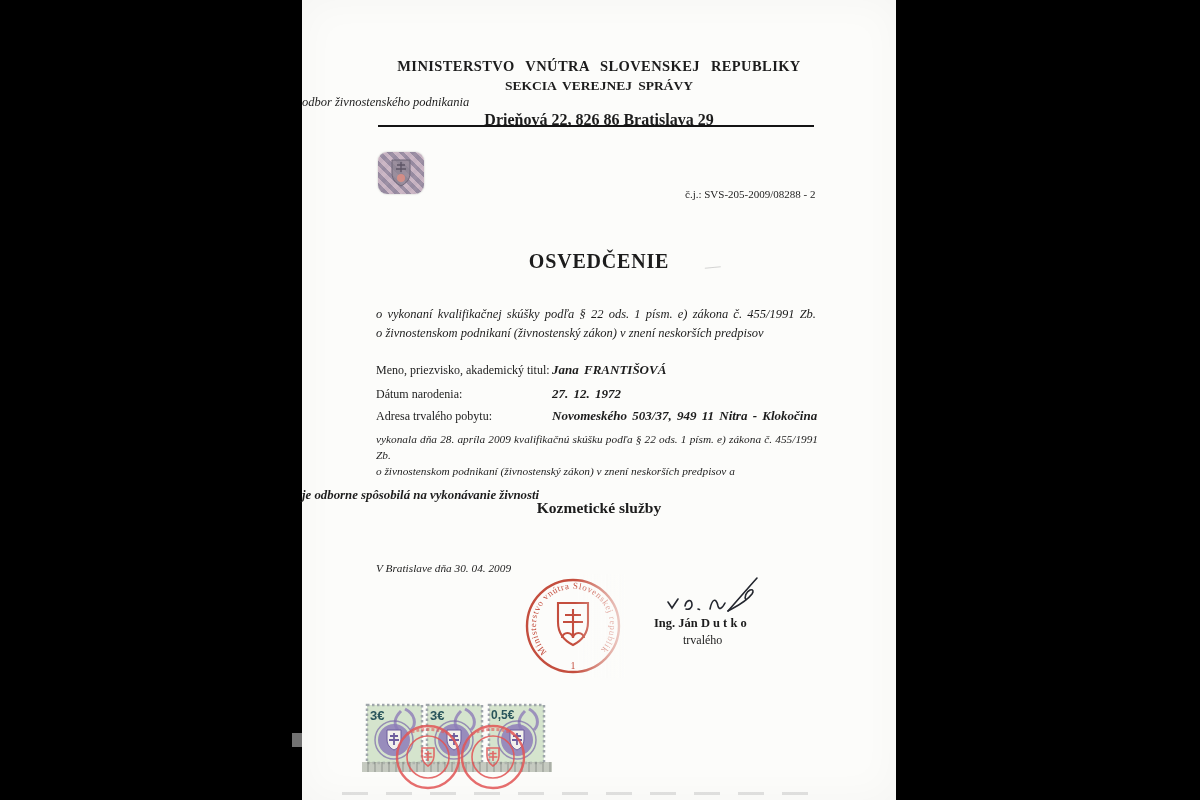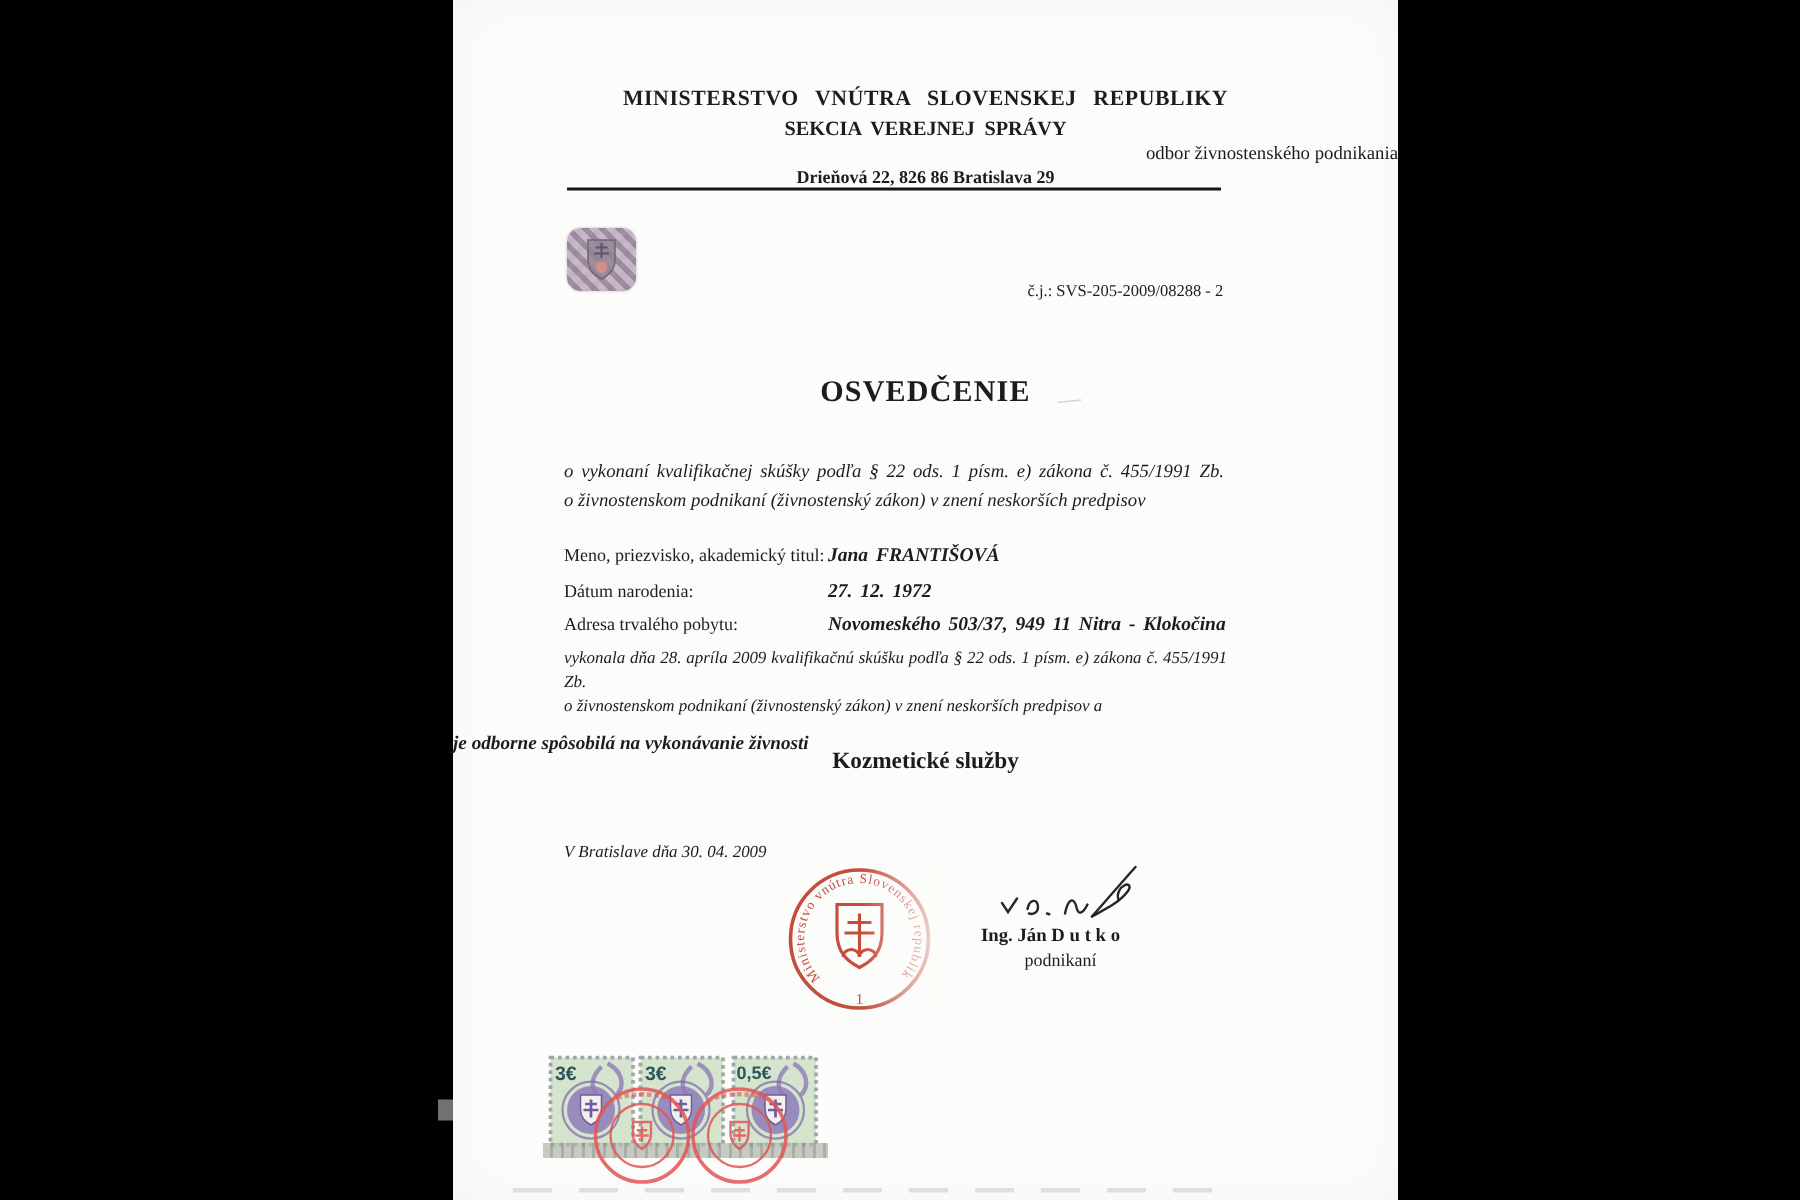--- a/index.html
+++ b/index.html
@@ -6,31 +6,30 @@
   body{
     width:1200px;height:800px;overflow:hidden;position:relative;
     background:#000;
     font-family:"Liberation Serif", serif;
     color:#1c1c1c;
   }
   .page{
     position:absolute;left:302px;top:0;width:594px;height:800px;
     background:#fcfcfa;
     box-shadow:inset 0 0 40px rgba(0,0,0,0.03);
-    padding-left:36px;
   }
   .abs{position:absolute;}
   
   .hdr-ministry{top:58px;left:0;width:100%;text-align:center;
     font-weight:bold;font-size:14.5px;letter-spacing:.4px;word-spacing:7px;}
   .hdr-section{top:78px;left:0;width:100%;text-align:center;
     font-weight:bold;font-size:13.5px;word-spacing:3px;}
-  .hdr-dept{top:95px;left:0;width:100%;text-align:right;font-size:12.5px;}
+  .hdr-dept{top:95px;left:0;width:100%;text-align:left;font-size:12.5px;font-style:italic;}
   .hdr-addr{top:111px;left:0;width:100%;text-align:center;
-    font-weight:bold;font-size:12px;}
+    font-weight:bold;font-size:16px;}
   .hdr-rule{top:125px;left:76px;width:436px;height:2px;background:#141414;}
   
   .hologram{
     top:152px;left:76px;width:46px;height:42px;border-radius:9px;
     background:
       repeating-linear-gradient(45deg, rgba(205,184,198,.85) 0 4px, rgba(150,138,160,.85) 4px 8px),
       repeating-linear-gradient(-45deg, #c3afbd 0 4px, #978aa2 4px 8px);
     box-shadow:0 0 2px rgba(0,0,0,.25);
     overflow:hidden;
   }
@@ -157,21 +156,21 @@
         <path d="M8,26 l4,6 l6,-9"></path>
         <path d="M25,30 c1,-6 7,-8 7,-1 c0,3 -3,5 -6,4"></path>
         <path d="M38,33 l1.5,0.5"></path>
         <path d="M50,33 c2,-10 6,-12 8,-3 c1,4 4,3 7,-3"></path>
         <path d="M97,2 C88,12 76,26 68,35"></path>
         <path d="M68,35 c9,-5 18,-9 24,-17 c2,-3 1,-5 -2,-4 c-4,2 -6,7 -4,10"></path>
       </g>
     </svg>
   </div>
   <div class="abs sig-name">Ing. Ján D u t k o</div>
-  <div class="abs sig-role">podnikaní</div>
+  <div class="abs sig-role">trvalého</div>
 
   <div class="abs rstamp rs1">
     <svg width="59" height="62" viewBox="0 0 59 62">
       <rect x="2" y="2" width="55" height="58" fill="#d5e4cd" stroke="#9fa6ab" stroke-width="2.5" stroke-dasharray="2.5 2.5"></rect>
       <path d="M 40,6 C 50,11 52,21 46,27 M 36,8 C 30,14 28,21 33,27" stroke="#8d7cb8" stroke-width="3" fill="none" opacity=".8"></path>
       <circle cx="29" cy="37" r="19" fill="none" stroke="#7a68a8" stroke-width="1.5" opacity=".7"></circle>
       <circle cx="29" cy="37" r="16" fill="#8d7cb8" opacity=".85"></circle>
       <g transform="translate(29,37)">
         <path d="M0,-10 L7,-10 L7,-1 C7,5 4,8 0,10 C-4,8 -7,5 -7,-1 L-7,-10 Z" fill="#f2f0ec" stroke="#6d5d9e" stroke-width="1"></path>
         <path d="M0,-7 V5 M-4,-4 H4 M-5,0 H5" stroke="#6d5d9e" stroke-width="1.8" fill="none"></path>

